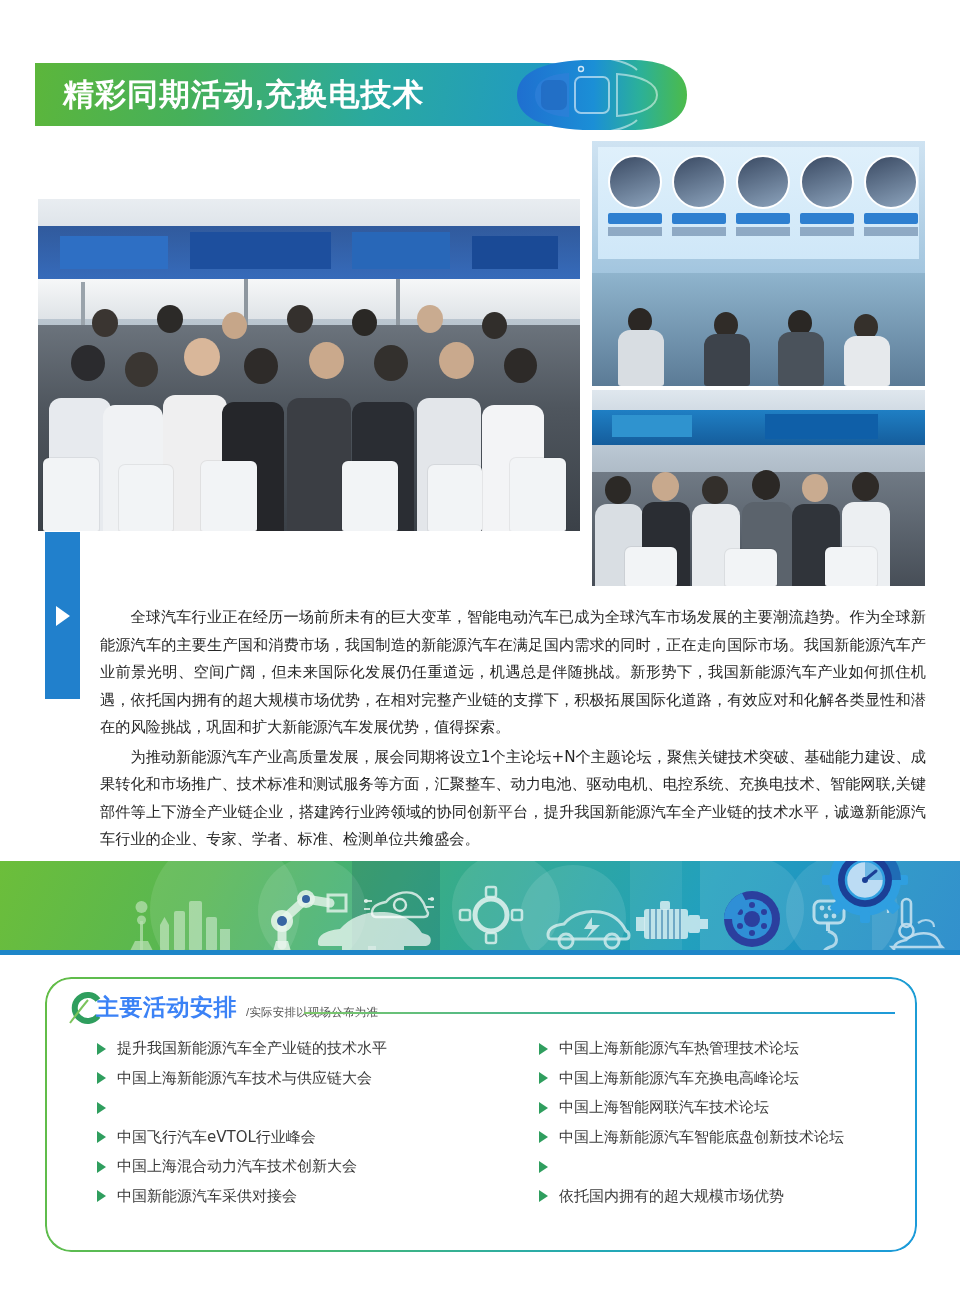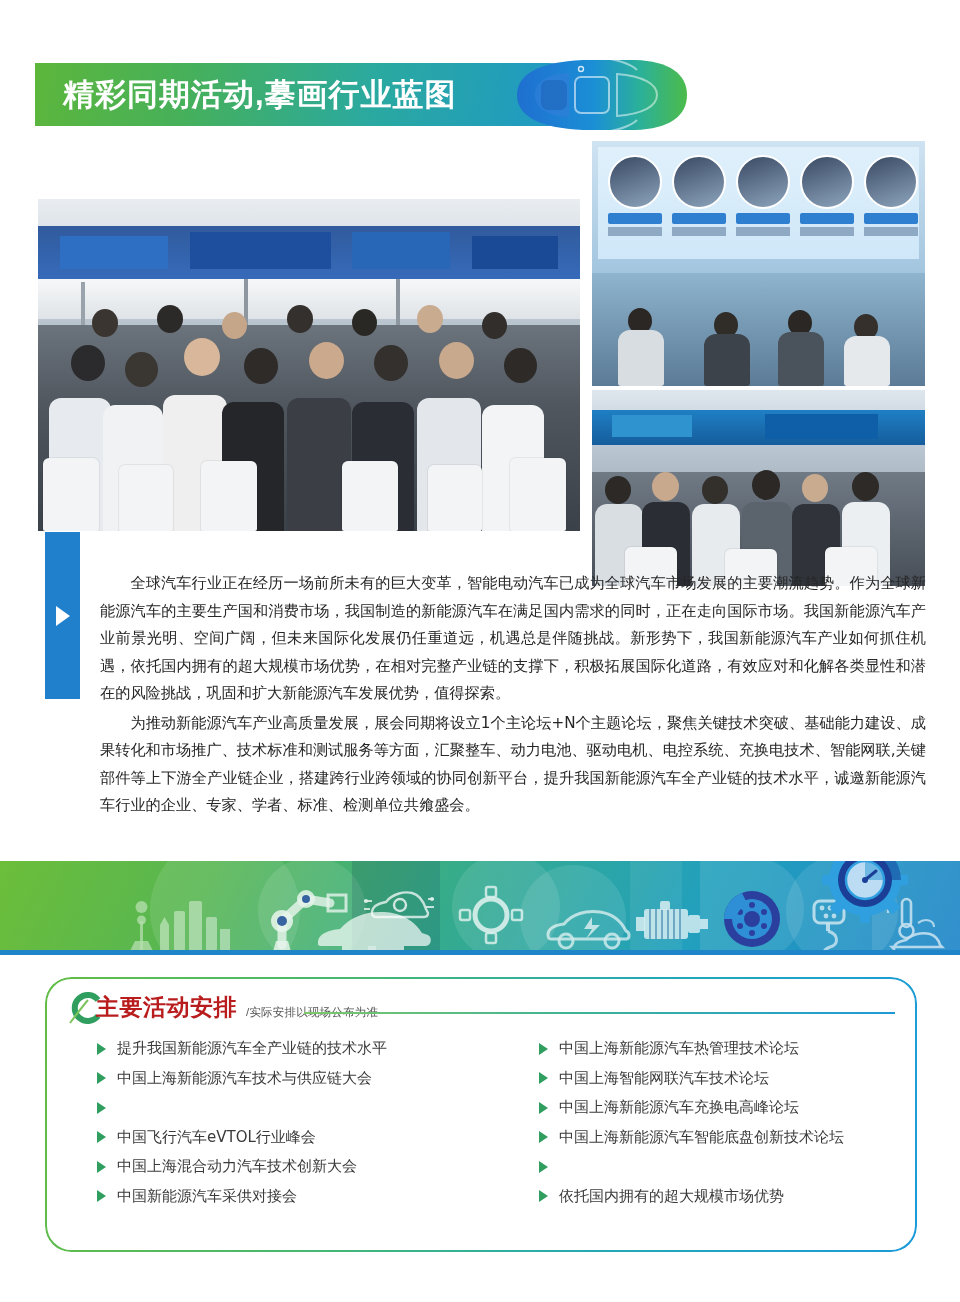--- a/index.html
+++ b/index.html
@@ -46,21 +46,21 @@
 
   
   .arrow-bar{position:absolute;left:45px;top:532px;width:35px;height:167px;background:#2180cc;}
   .arrow-bar .tri{
     position:absolute;left:11px;top:50%;transform:translateY(-50%);
     width:0;height:0;border-left:14px solid #fff;
     border-top:10px solid transparent;border-bottom:10px solid transparent;
   }
 
   
-  .body-copy{position:absolute;left:100px;top:570px;width:826px;}
+  .body-copy{position:absolute;left:100px;top:604px;width:826px;}
   .body-copy p{
     margin:0 0 2px 0;color:#262626;font-size:15.2px;line-height:27.5px;
     text-align:justify;text-justify:inter-ideograph;text-indent:2em;
     font-family:"DejaVu Sans","Liberation Sans",sans-serif;
   }
 
   
   .band{position:absolute;left:0;top:861px;width:960px;height:94px;overflow:hidden;
     background:linear-gradient(115deg,#6cbe3a 0%,#57b653 22%,#34ab8f 48%,#22a0bd 72%,#1e86c8 100%);}
   .band .blob{position:absolute;border-radius:50%;background:rgba(255,255,255,.10);}
@@ -76,21 +76,21 @@
     border-radius:26px;background:#fff;
   }
   .card-border{
     position:absolute;inset:0;border-radius:26px;padding:1.6px;
     background:linear-gradient(100deg,#63bd46 0%,#46b873 35%,#24a9b4 65%,#1b9ada 100%);
     -webkit-mask:linear-gradient(#000 0 0) content-box,linear-gradient(#000 0 0);
     -webkit-mask-composite:xor;mask-composite:exclude;
   }
   .card-title-row{position:absolute;left:23px;top:10px;right:24px;height:42px;}
   .c-arc{position:absolute;left:0;top:4px;width:34px;height:34px;}
-  .c-title{position:absolute;left:28px;top:5px;font-size:23px;font-weight:bold;color:#b91c1c;letter-spacing:.5px;}
+  .c-title{position:absolute;left:28px;top:5px;font-size:23px;font-weight:bold;color:#3b82f6;letter-spacing:.5px;}
   .c-sub{position:absolute;left:178px;top:18px;font-size:11.5px;color:#555;letter-spacing:.2px;}
   .c-rule{position:absolute;left:236px;top:25px;right:-2px;height:2px;
     background:linear-gradient(90deg,#7ec86a 0%,#3fb394 45%,#1e9ada 100%);}
 
   .lists{position:absolute;left:52px;top:57px;right:30px;display:flex;gap:42px;}
   .col{flex:0 0 auto;}
   .col.left{width:400px;}
   .col.right{width:380px;}
   .li{display:flex;align-items:center;height:29.5px;}
   .li .tri{
@@ -101,21 +101,21 @@
   .li .tx{font-size:15px;color:#3a3a3a;white-space:nowrap;
     font-family:"DejaVu Sans","Liberation Sans",sans-serif;}
 </style>
 </head>
 <body>
 
 <div class="page">
 
   <div class="banner-wrap">
     <div class="banner"></div>
-    <div class="banner-title">精彩同期活动,摹画行业蓝图</div>
+    <div class="banner-title">精彩同期活动,充换电技术</div>
   </div>
   <svg class="banner-car" viewBox="0 0 190 86">
     <defs>
       <linearGradient id="carg" x1="0" y1="0" x2="1" y2="0">
         <stop offset="0%" stop-color="#1f6fd0"></stop>
           <stop offset="45%" stop-color="#1b8fd6"></stop>
         <stop offset="72%" stop-color="#2bb09a"></stop>
           <stop offset="100%" stop-color="#4cbb4a"></stop>
       </linearGradient>
     </defs>
@@ -427,25 +427,25 @@
             <span class="tx">中国新能源汽车采供对接会</span>
           </div>
       </div>
       <div class="col right">
         <div class="li">
             <span class="tri"></span>
             <span class="tx">中国上海新能源汽车热管理技术论坛</span>
           </div>
         <div class="li">
             <span class="tri"></span>
+            <span class="tx">中国上海新能源汽车充换电高峰论坛</span>
+          </div>
+        <div class="li">
+            <span class="tri"></span>
             <span class="tx">中国上海智能网联汽车技术论坛</span>
-          </div>
-        <div class="li">
-            <span class="tri"></span>
-            <span class="tx">中国上海新能源汽车充换电高峰论坛</span>
           </div>
         <div class="li">
             <span class="tri"></span>
             <span class="tx">中国上海新能源汽车智能底盘创新技术论坛</span>
           </div>
         <div class="li">
             <span class="tri"></span>
           </div>
         <div class="li">
             <span class="tri"></span>

